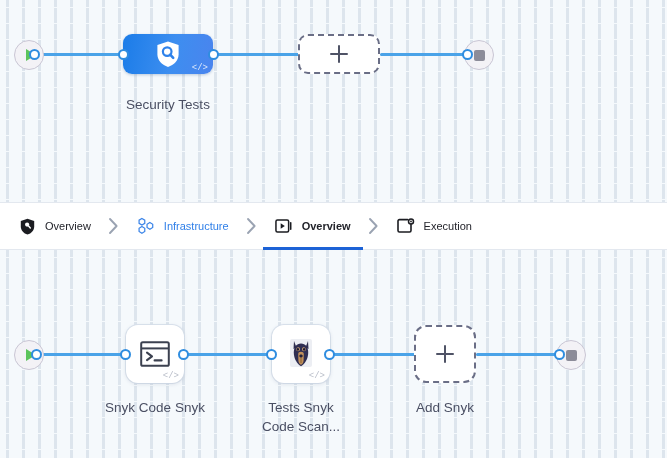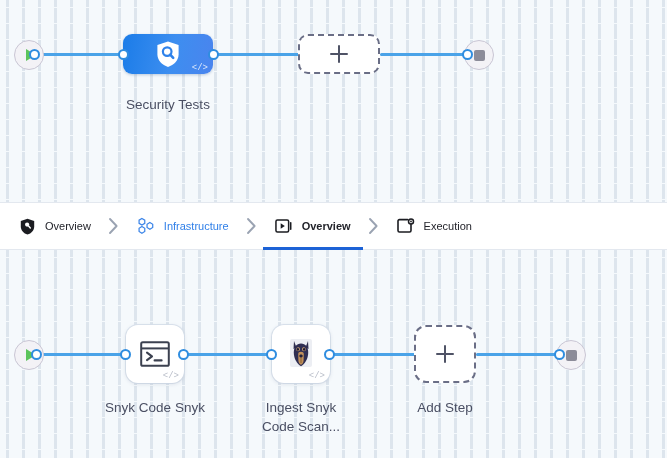--- a/index.html
+++ b/index.html
@@ -385,27 +385,27 @@
           <path d="M20.7 12.6 C20.7 11 19.6 10.2 18.7 10.2 C17.8 10.2 17.1 11 17.1 12.3 C17.1 13.5 17.9 14.3 18.9 14.3 C19.9 14.3 20.7 13.7 20.7 12.6 Z" fill="#d6a873"></path>
           <ellipse cx="12.9" cy="12.4" rx="1.15" ry="1.35" fill="#1b1a33"></ellipse>
           <ellipse cx="19.1" cy="12.4" rx="1.15" ry="1.35" fill="#1b1a33"></ellipse>
           <path d="M16 17.6 C17 17.6 17.7 18.2 17.7 19 C17.7 19.9 17 20.5 16 20.5 C15 20.5 14.3 19.9 14.3 19 C14.3 18.2 15 17.6 16 17.6 Z" fill="#20203c"></path>
           <path d="M16 21 L16 25.6" stroke="#8a6335" stroke-width="1" stroke-linecap="round"></path>
         </svg>
         <span class="code-badge">&lt;/&gt;</span>
       </div>
       <div class="dot" style="left:266px; top:99px;"></div>
       <div class="dot" style="left:324px; top:99px;"></div>
-      <div class="caption" style="left:221px; bottom:22px; width:160px;">Ingest Snyk
+      <div class="caption" style="left:221px; bottom:22px; width:160px;">Tests Snyk
 Code Scan...</div>
 
       <div class="add-node add-step-node" style="left:414px; top:75px;">
         <span class="plus"></span>
       </div>
-      <div class="caption" style="left:365px; bottom:41px; width:160px;">Add Step</div>
+      <div class="caption" style="left:365px; bottom:41px; width:160px;">Add Snyk</div>
 
       <div class="term" style="left:556px; top:90px;">
         <span class="stop-sq"></span>
       </div>
       <div class="dot" style="left:554px; top:99px;"></div>
 
     </div>
   </div>
 
 </div>

